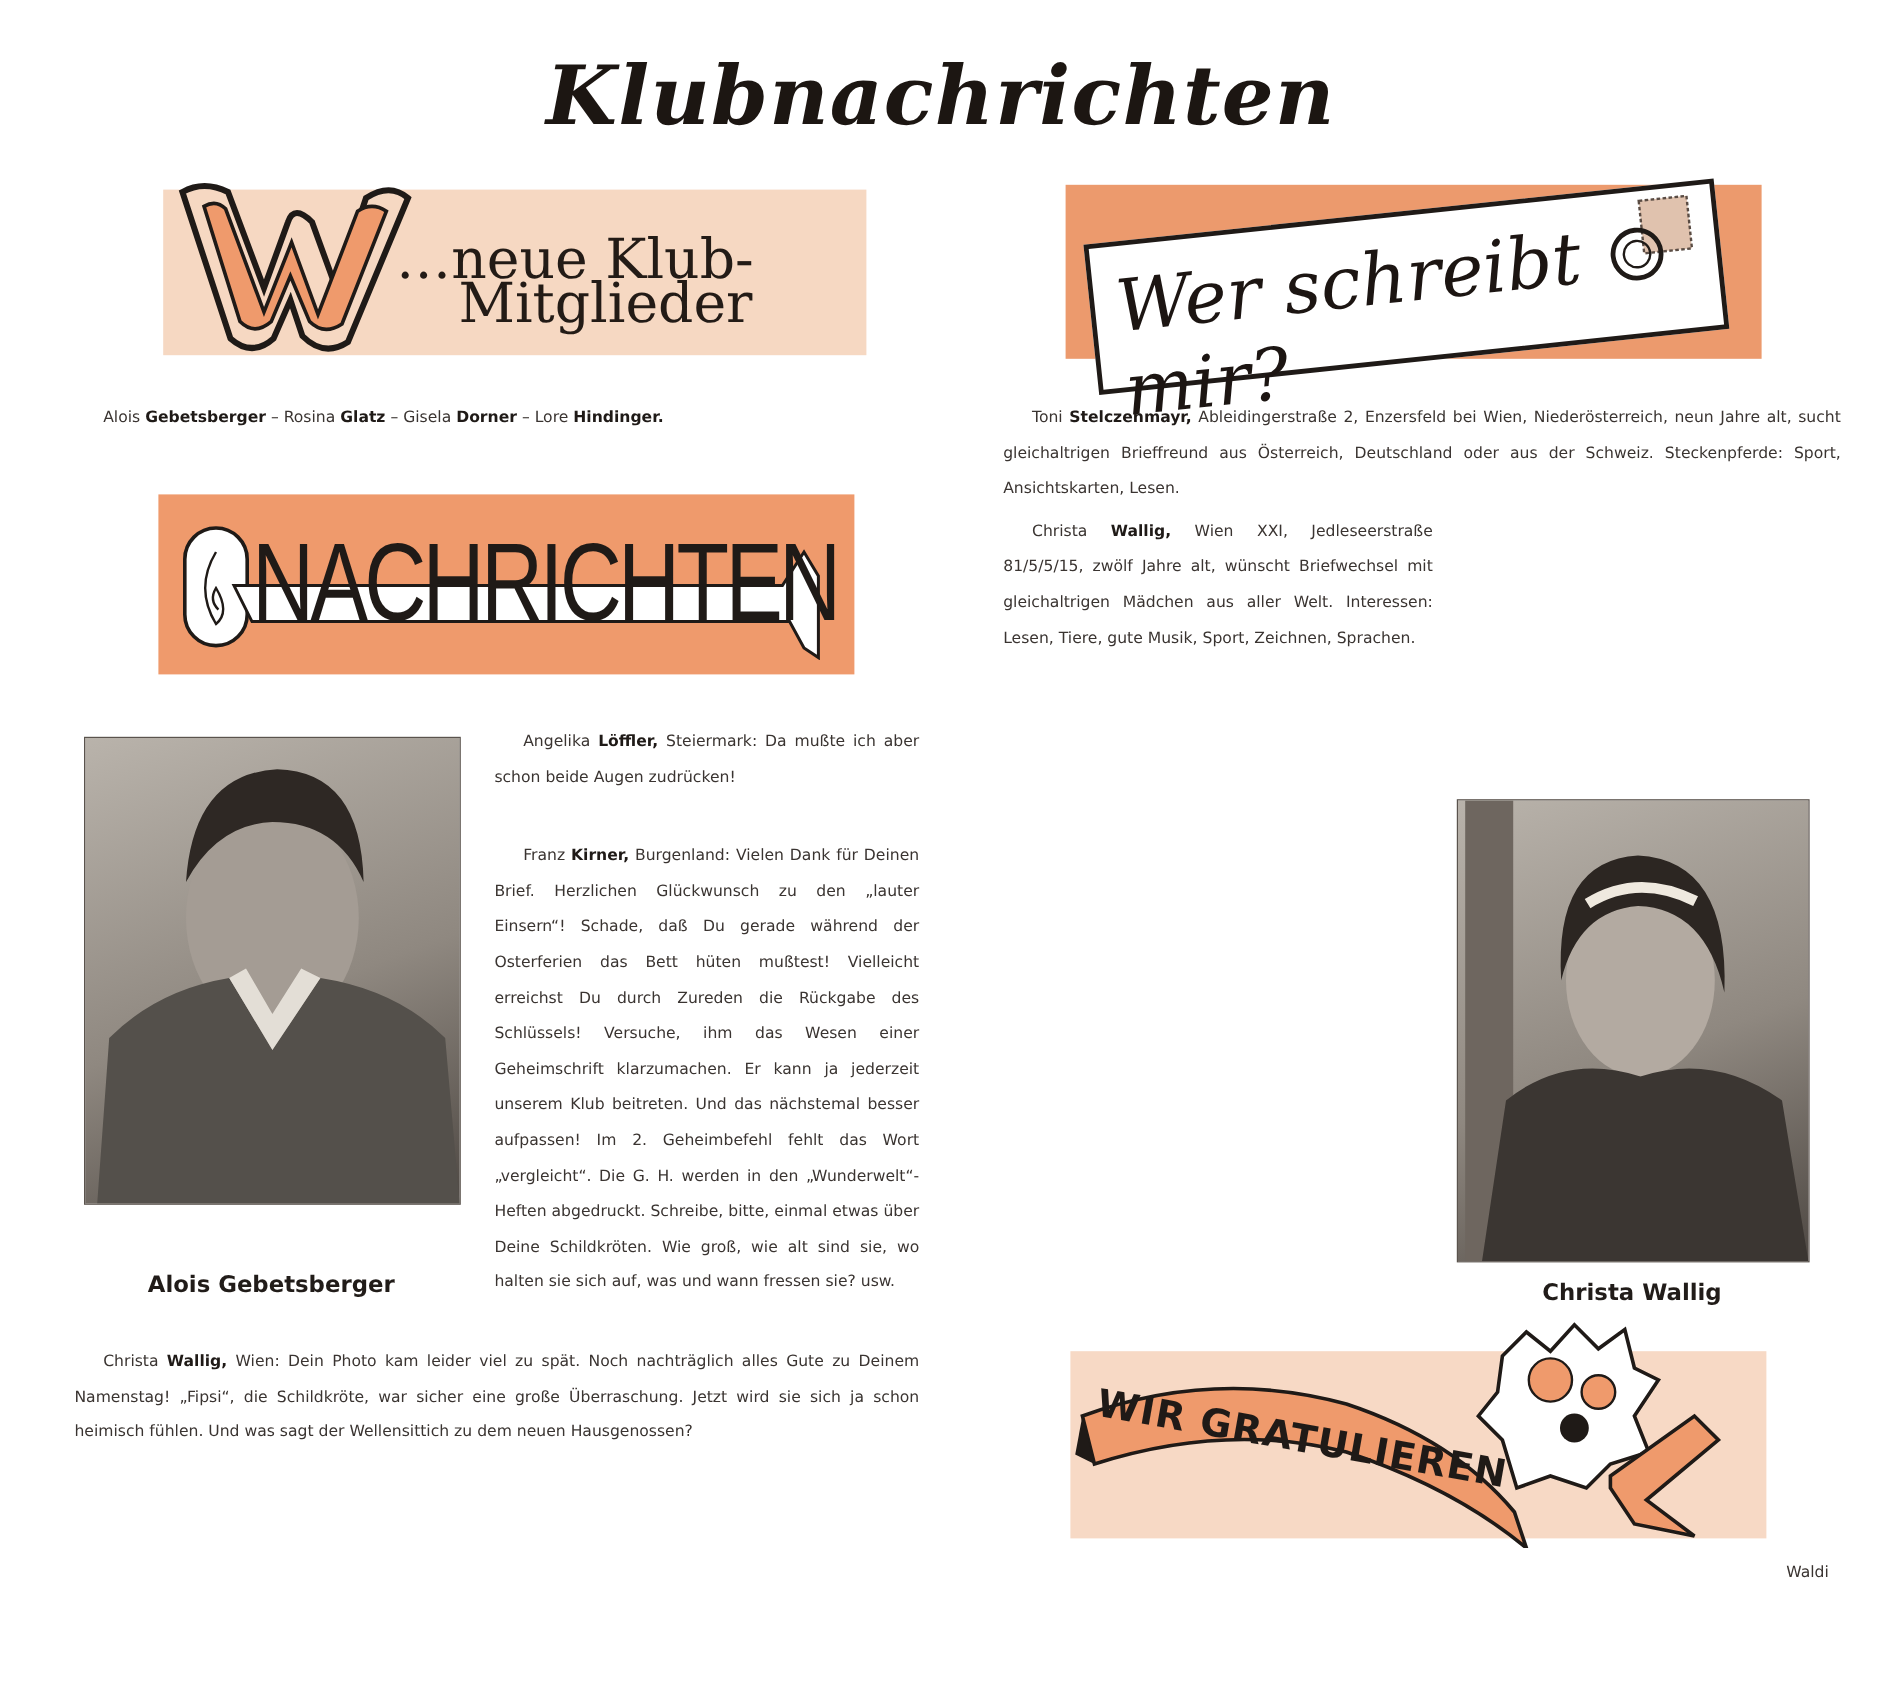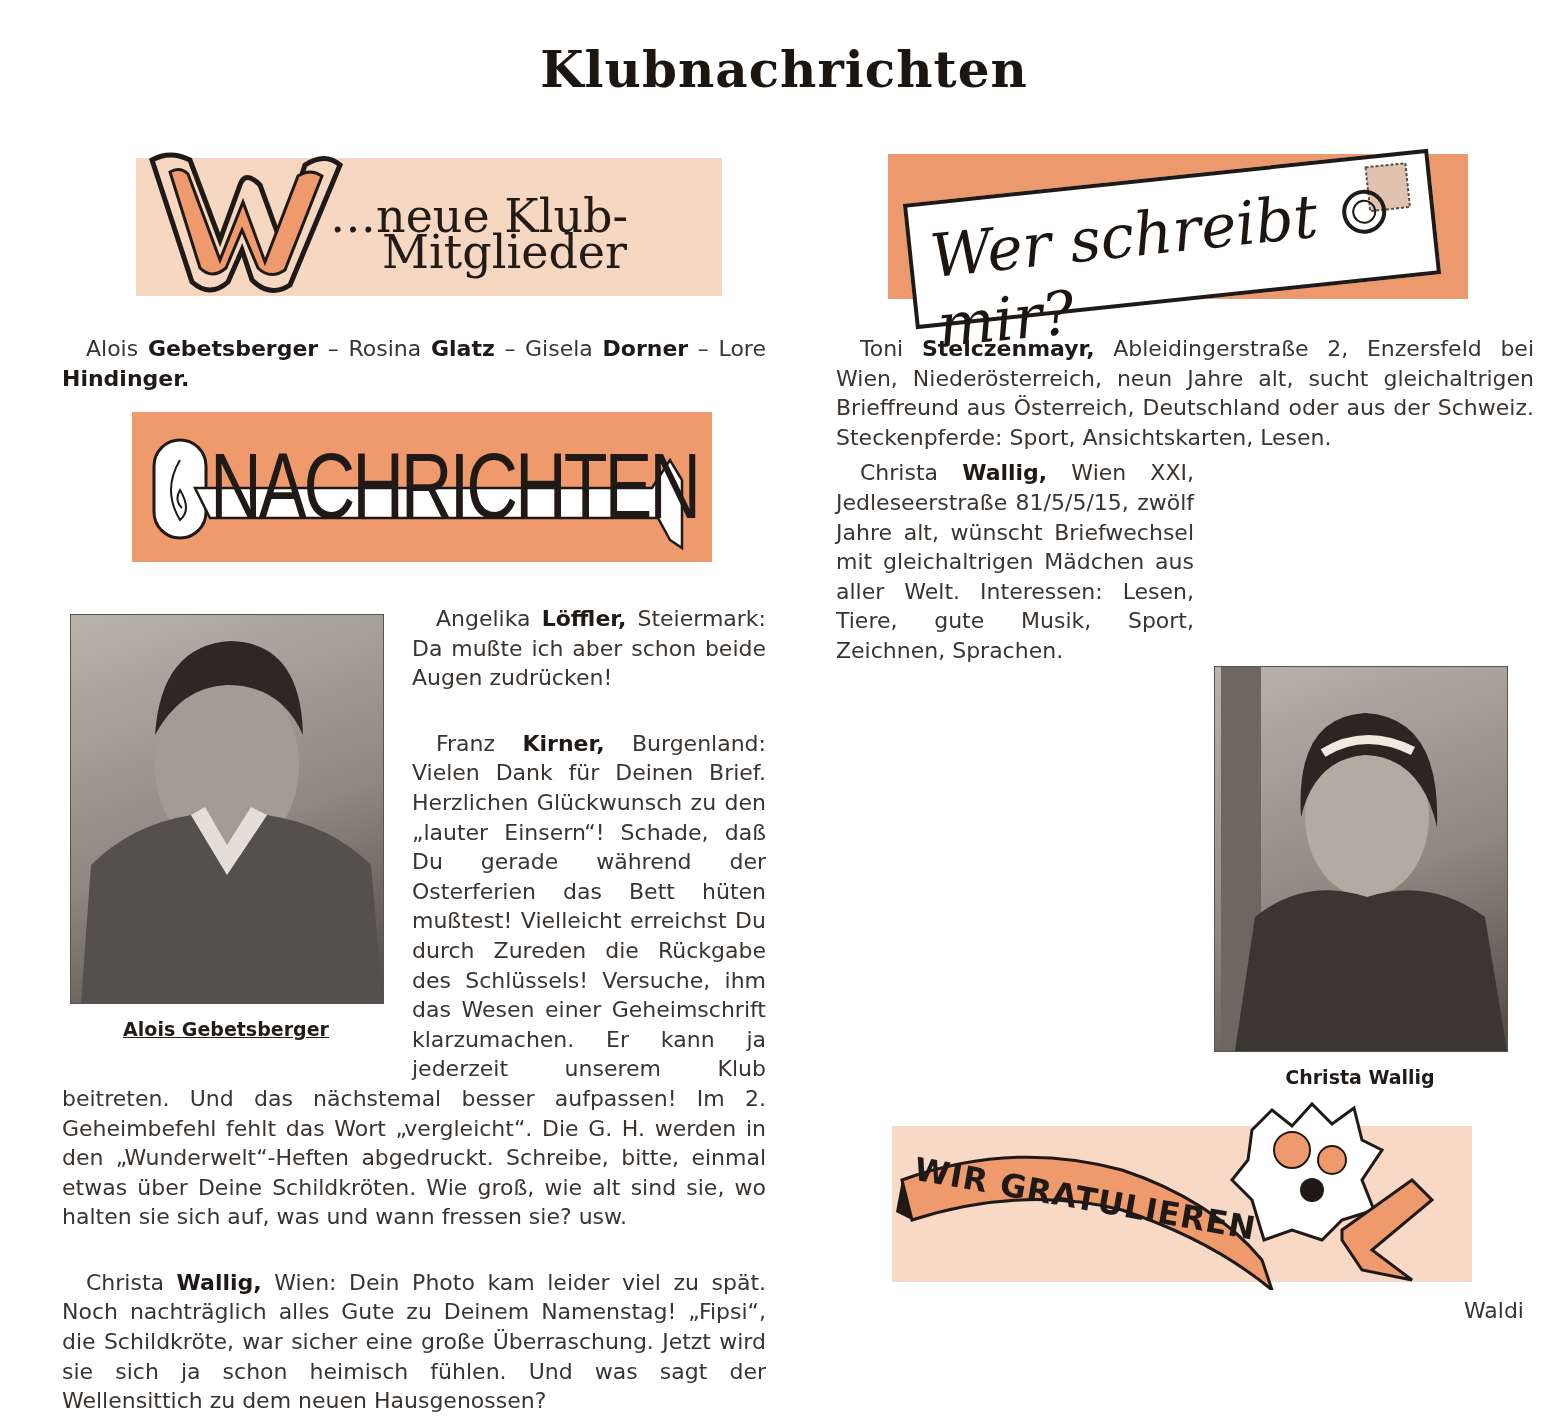--- a/index.html
+++ b/index.html
@@ -1,21 +1,21 @@
 <!DOCTYPE html>
 <html><head>
 <meta charset="utf-8">
 <style>
   html, body { margin:0; padding:0; }
   body { width:1568px; height:1420px; background:#ffffff; position:relative; overflow:hidden;
          font-family:"DejaVu Sans", sans-serif; color:#2a2522; }
   .abs { position:absolute; }
   .title { left:0; width:1568px; top:40px; text-align:center; font-family:"DejaVu Serif", serif;
-           font-weight:bold; font-size:50px; color:#1c1612; letter-spacing:1px; }
-  .txt { font-size:22px; line-height:29.6px; text-align:justify; color:#3a3431; }
+           font-style:italic; font-weight:bold; font-size:68px; color:#1c1612; letter-spacing:1px; }
+  .txt { font-size:13px; line-height:29.6px; text-align:justify; color:#3a3431; }
   .txt b { color:#1f1a17; font-weight:bold; }
   .ind { text-indent:24px; }
   .para { margin:0 0 6px 0; }
   .caption { font-size:19px; font-weight:bold; color:#211c19; text-align:center; }
   
   .banner1 { left:136px; top:158px; width:586px; height:138px; background:#f6d8c2; }
   .banner2 { left:132px; top:412px; width:580px; height:150px; background:#ef9a6c; }
   .banner3 { left:888px; top:154px; width:580px; height:145px; background:#ec9a6d; }
   .banner4 { left:892px; top:1126px; width:580px; height:156px; background:#f7d9c5; }
   .photo { background:linear-gradient(160deg,#b9b3ab 0%,#8f8880 55%,#4e4843 100%); }
@@ -50,21 +50,21 @@
 <div class="abs" style="left:210px;top:436px;font-family:'Liberation Sans',sans-serif;font-size:92px;line-height:100px;letter-spacing:-4px;color:#1f1a17;transform:scaleX(0.78);transform-origin:left top;font-weight:normal;">NACHRICHTEN</div>
 
 <div class="abs photo photo-frame" style="left:70px;top:614px;width:312px;height:388px;">
   <svg width="312" height="388">
     <ellipse cx="156" cy="150" rx="72" ry="92" fill="#a49c94"></ellipse>
     <path d="M84,120 Q90,30 160,26 Q230,28 232,120 Q210,70 156,70 Q110,72 84,120 Z" fill="#2e2824"></path>
     <path d="M10,388 L20,250 Q60,210 120,200 L156,260 L196,200 Q260,210 300,250 L312,388 Z" fill="#54504b"></path>
     <path d="M120,200 L156,260 L196,200 L180,192 L156,230 L134,192 Z" fill="#e3ded6"></path>
   </svg>
 </div>
-<div class="abs caption" style="left:70px;top:1018px;width:312px;text-decoration:underline;">Alois Gebetsberger</div>
+<div class="abs caption" style="left:70px;top:1060px;width:312px;">Alois Gebetsberger</div>
 
 <div class="abs txt" style="left:62px;top:604px;width:704px;">
   <div class="wrap-float" style="width:350px;height:472px;"></div>
   <p class="para ind" style="margin-bottom:36px;"><span>Angelika</span> <b>Löffler,</b><span> Steiermark: Da mußte ich aber schon beide Augen zudrücken!</span></p>
   <p class="para ind" style="margin-bottom:36px;"><span>Franz</span> <b>Kirner,</b><span> Burgenland: Vielen Dank für Deinen Brief. Herzlichen Glückwunsch zu den „lauter Einsern“! Schade, daß Du gerade während der Osterferien das Bett hüten mußtest! Vielleicht erreichst Du durch Zureden die Rückgabe des Schlüssels! Versuche, ihm das Wesen einer Geheimschrift klarzumachen. Er kann ja jederzeit unserem Klub beitreten. Und das nächstemal besser aufpassen! Im 2. Geheimbefehl fehlt das Wort „vergleicht“. Die G. H. werden in den „Wunderwelt“-Heften abgedruckt. Schreibe, bitte, einmal etwas über Deine Schildkröten. Wie groß, wie alt sind sie, wo halten sie sich auf, was und wann fressen sie? usw.</span></p>
   <p class="para ind"><span>Christa</span> <b>Wallig,</b><span> Wien: Dein Photo kam leider viel zu spät. Noch nachträglich alles Gute zu Deinem Namenstag! „Fipsi“, die Schildkröte, war sicher eine große Überraschung. Jetzt wird sie sich ja schon heimisch fühlen. Und was sagt der Wellensittich zu dem neuen Hausgenossen?</span></p>
 </div>
 
 <div class="abs banner3"></div>
 <div class="abs" style="left:908px;top:176px;width:520px;height:118px;background:#fff;border:4px solid #1f1a17;transform:rotate(-6deg);transform-origin:center;">

